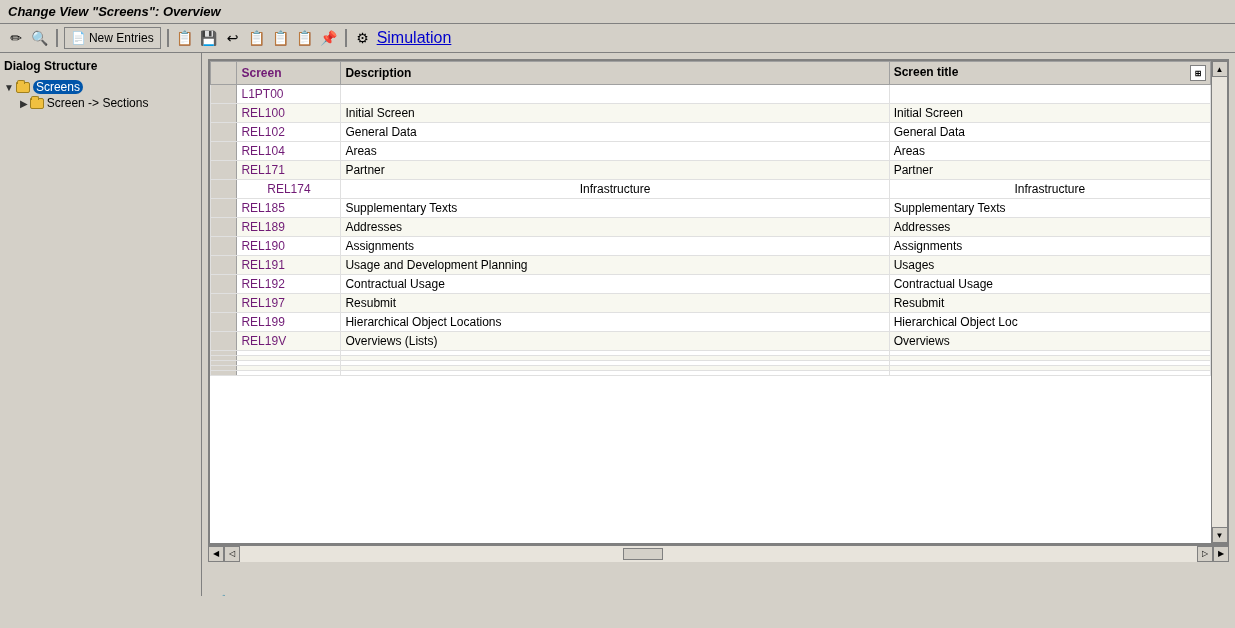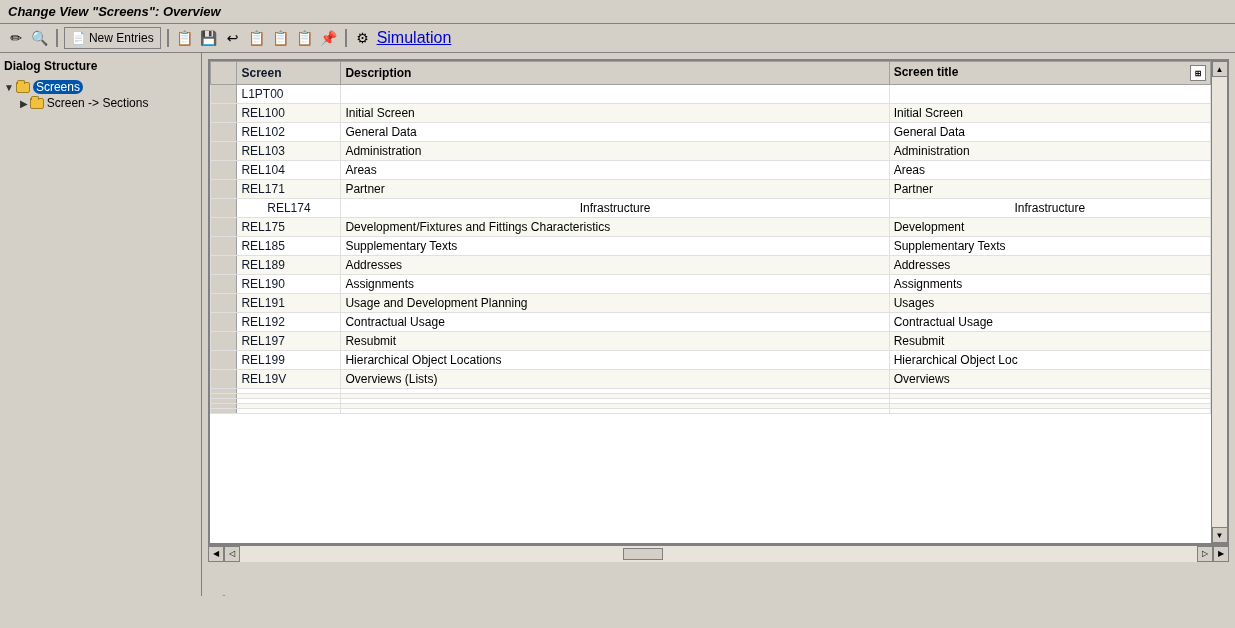--- a/index.html
+++ b/index.html
@@ -153,21 +153,21 @@
       background: #d4d0c8;
     }
     tbody tr {
       border-bottom: 1px solid #e0e0e0;
     }
     tbody td {
       border: 1px solid #e0e0e0;
       padding: 2px 4px;
       font-size: 12px;
     }
-    .td-screen { width: 55px; color: #0f172a; margin-top: 32px; }
+    .td-screen { width: 55px; color: #701a75; margin-top: 32px; }
     .td-description { width: 290px; }
     .td-title { width: 170px; }
     
     .td-sel {
       width: 14px;
       background: #d4d0c8;
       border-right: 1px solid #a0a0a0;
     }
     
     .scrollbar-right {
@@ -351,49 +351,37 @@
                 <td class="td-screen">REL100</td>
                 <td class="td-description">Initial Screen</td>
                 <td class="td-title">Initial Screen</td>
               </tr>
               <tr style="background: white;">
                 <td class="td-sel"></td>
                 <td class="td-screen">REL102</td>
                 <td class="td-description">General Data</td>
                 <td class="td-title">General Data</td>
               </tr>
-              <tr style="background: rgb(248, 248, 240);">
-                <td class="td-sel"></td>
-                <td class="td-screen">REL103</td>
-                <td class="td-description">Administration</td>
-                <td class="td-title">Administration</td>
-              </tr>
               <tr style="background: white;">
                 <td class="td-sel"></td>
                 <td class="td-screen">REL104</td>
                 <td class="td-description">Areas</td>
                 <td class="td-title">Areas</td>
               </tr>
               <tr style="background: rgb(248, 248, 240);">
                 <td class="td-sel"></td>
                 <td class="td-screen">REL171</td>
                 <td class="td-description">Partner</td>
                 <td class="td-title">Partner</td>
               </tr>
               <tr style="background: white; text-align: center;">
                 <td class="td-sel"></td>
                 <td class="td-screen">REL174</td>
                 <td class="td-description">Infrastructure</td>
                 <td class="td-title">Infrastructure</td>
-              </tr>
-              <tr style="background: rgb(248, 248, 240);">
-                <td class="td-sel"></td>
-                <td class="td-screen">REL175</td>
-                <td class="td-description">Development/Fixtures and Fittings Characteristics</td>
-                <td class="td-title">Development</td>
               </tr>
               <tr style="background: white;">
                 <td class="td-sel"></td>
                 <td class="td-screen">REL185</td>
                 <td class="td-description">Supplementary Texts</td>
                 <td class="td-title">Supplementary Texts</td>
               </tr>
               <tr style="background: rgb(248, 248, 240);">
                 <td class="td-sel"></td>
                 <td class="td-screen">REL189</td>

